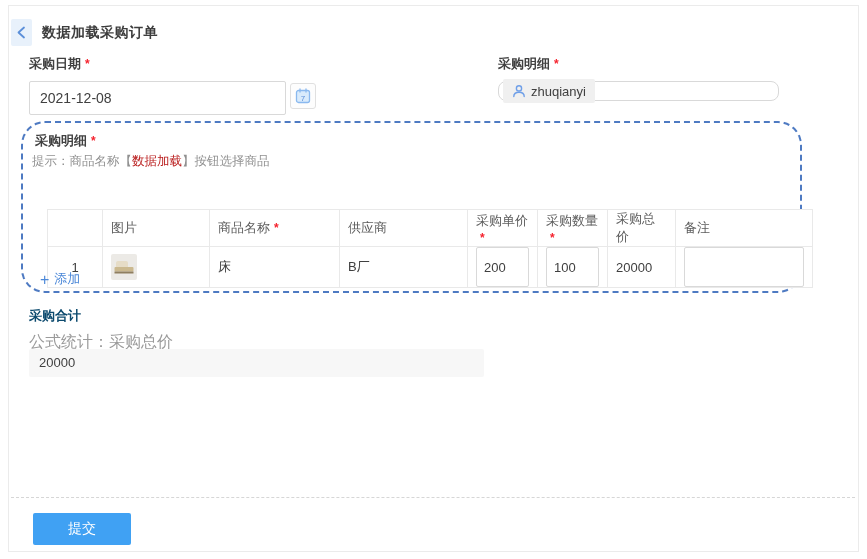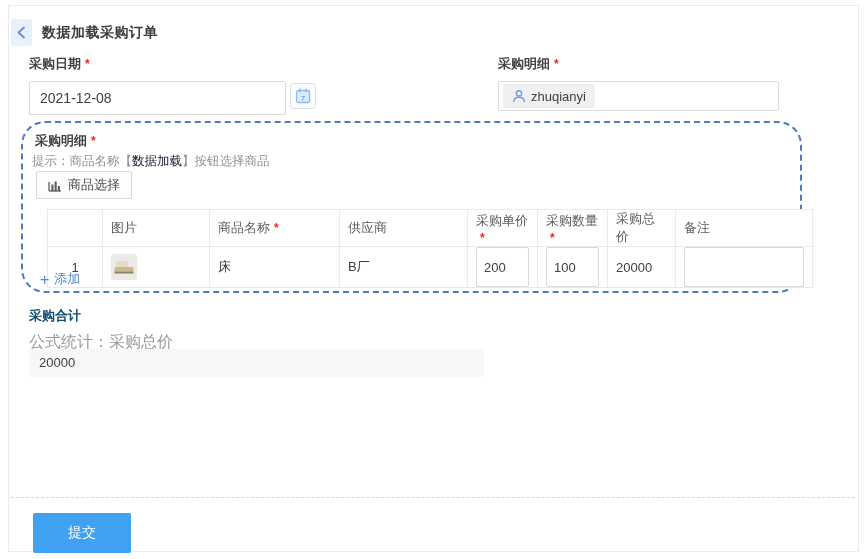--- a/index.html
+++ b/index.html
@@ -22,36 +22,36 @@
   .text-input {
     position:absolute; height:30px; border:1px solid #d9d9d9; border-radius:2px;
     font-size:14px; color:#404040; padding:16px 10px; background:#fff; outline:none;
     font-family:"Liberation Sans", sans-serif;
   }
   .icon-btn {
     position:absolute; width:26px; height:26px; border:1px solid #e0e0e0; border-radius:3px;
     background:#fdfdfd; display:flex; align-items:center; justify-content:center; cursor:pointer;
   }
   .member-box {
-    position:absolute; left:489px; top:75px; width:281px; height:30px;
-    border:1px solid #d9d9d9; border-radius:2px; background:#fff;
+    position:absolute; left:489px; top:75px; width:281px; height:20px;
+    border:1px solid #d9d9d9; border-radius:8px; background:#fff;
     display:flex; align-items:center; padding:0 4px; cursor:pointer;
   }
   .member-tag {
     display:flex; align-items:center; gap:5px; background:#f0f0f0; border-radius:2px;
     height:24px; padding:0 9px; font-size:13px; color:#404040;
   }
   
   .detail-box {
     position:absolute; left:12px; top:115px; width:781px; height:172px;
     border:2px dashed #4e7ac2; border-radius:24px;
   }
   .detail-title { position:absolute; left:12px; top:9px; font-size:13px; font-weight:700; color:#404040; }
   .detail-tip { position:absolute; left:9px; top:30px; font-size:12.5px; color:#909090; }
-  .tip-link { color:#0f172a; cursor:pointer; }
+  .tip-link { color:#b91c1c; cursor:pointer; }
   .select-btn {
     position:absolute; left:13px; top:48px; height:28px; padding:0 11px;
     background:#fdfdfd; border:1px solid #d9d9d9; border-radius:2px; cursor:pointer;
     display:flex; align-items:center; gap:6px; font-size:13px; color:#4a4a4a;
     font-family:"Liberation Sans", sans-serif;
   }
   
   .detail-table {
     position:absolute; left:24px; top:86px; width:765px;
     border-collapse:collapse; font-size:13px; table-layout:fixed;
@@ -77,21 +77,21 @@
   .total-title { position:absolute; left:20px; top:301px; font-size:13px; font-weight:700; color:#0c4a6e; }
   .formula-label { position:absolute; left:20px; top:326px; font-size:16px; color:#9a9a9a; }
   .total-box {
     position:absolute; left:20px; top:343px; width:455px; height:28px;
     background:#f7f7f7; border-radius:2px; font-size:13px; color:#404040;
     line-height:28px; padding-left:10px;
   }
   
   .footer-divider { position:absolute; left:2px; right:3px; top:491px; border-top:1px dashed #d6d6d6; }
   .submit-btn {
-    position:absolute; left:24px; top:507px; width:98px; height:40px;
+    position:absolute; left:24px; top:507px; width:98px; height:32px;
     background:#40a1f3; color:#fff; border:none; border-radius:2px; font-size:14px;
     cursor:pointer; font-family:"Liberation Sans", sans-serif;
   }
 </style>
 </head>
 <body>
 
 <div class="card">
 
   <div class="page-header">
@@ -129,30 +129,20 @@
     </span>
   </div>
 
   <div class="detail-box">
     <div class="detail-title">
       <span>采购明细</span><span class="req">*</span>
     </div>
     <div class="detail-tip">
       <span>提示：商品名称【</span><span class="tip-link">数据加载</span><span>】按钮选择商品</span>
     </div>
-    <button class="select-btn">
-      <svg width="14" height="13" viewBox="0 0 14 13">
-        <line x1="1" y1="12" x2="13" y2="12" stroke="#5c5c5c" stroke-width="1.3"></line>
-        <line x1="1" y1="12" x2="1" y2="3" stroke="#5c5c5c" stroke-width="1.3"></line>
-        <rect x="3.4" y="5.5" width="2.1" height="6.5" fill="#5c5c5c"></rect>
-        <rect x="6.6" y="2.5" width="2.1" height="9.5" fill="#5c5c5c"></rect>
-        <rect x="9.8" y="7" width="2.1" height="5" fill="#5c5c5c"></rect>
-      </svg>
-      <span>商品选择</span>
-    </button>
 
     <table class="detail-table">
       <colgroup>
         <col style="width:55px">
           <col style="width:107px">
           <col style="width:130px">
           <col style="width:128px">
         <col style="width:70px">
           <col style="width:70px">
           <col style="width:68px">

